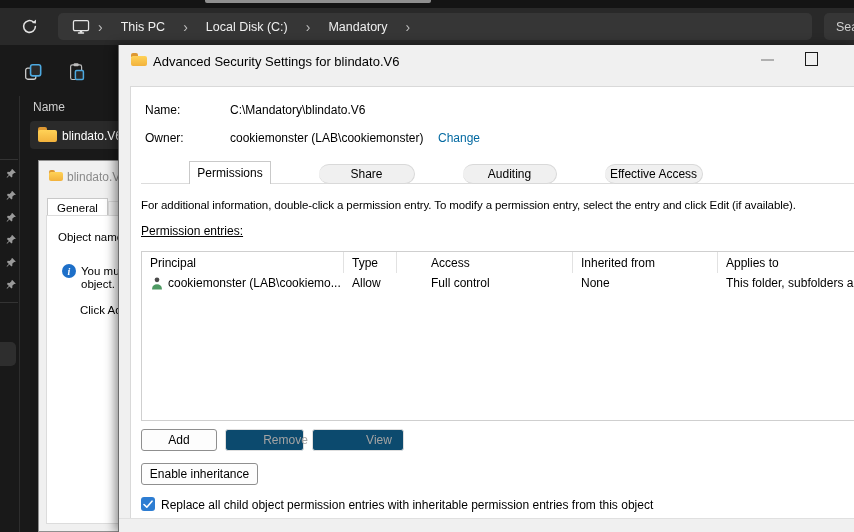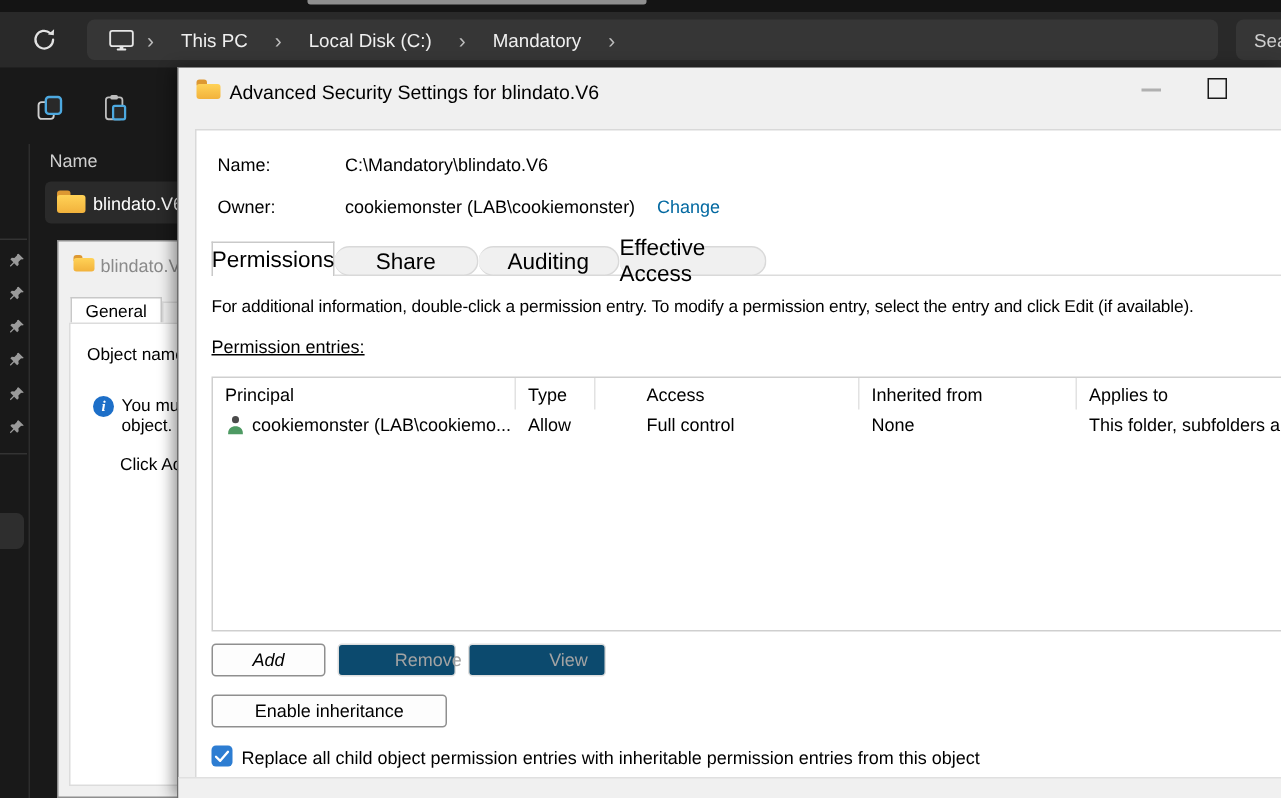--- a/index.html
+++ b/index.html
@@ -48,21 +48,21 @@
   .max-box{position:absolute;left:686px;top:7px;width:11px;height:12px;border:1.5px solid #1a1a1a;background:transparent;}
   .secpanel{position:absolute;left:11px;top:41px;width:760px;height:433px;background:#fff;
             border:1px solid #d9d9d9;box-sizing:border-box;}
   .dlgfooter{position:absolute;left:0;right:0;bottom:0;height:13px;background:#f0f0f0;border-top:1px solid #e0e0e0;}
   .lbl{position:absolute;font-size:12px;color:#000;white-space:nowrap;}
   .link{color:#0369a1;cursor:pointer;}
   
   .tabstrip{position:absolute;left:10px;top:74px;right:0;height:23px;display:flex;align-items:flex-end;}
   .tabstrip::after{content:"";position:absolute;left:0;right:-2px;bottom:0;height:1px;background:#dcdcdc;}
   .tab{box-sizing:border-box;height:20px;background:#f0f0f0;border:1px solid #d9d9d9;
-       font-size:15px;color:#000;display:flex;align-items:center;justify-content:center;z-index:1;}
+       font-size:12px;color:#000;display:flex;align-items:center;justify-content:center;z-index:1;margin-left:48px;}
   .tab + .tab{border-left:none;border-radius:10px;}
   .tab.active{height:23px;background:#fff;border-color:#c9c9c9;border-bottom:none;z-index:3;}
   
   .ptable{position:absolute;left:10px;top:164px;width:745px;height:170px;background:#fff;
           border:1px solid #cfcfcf;box-sizing:border-box;}
   .phead{display:flex;height:21px;}
   .hcell{box-sizing:border-box;padding:4px 0 0 8px;font-size:12px;color:#000;
          border-right:1px solid #e2e2e2;overflow:hidden;white-space:nowrap;}
   .hcell:last-child{border-right:none;}
   .prow{display:flex;height:20px;align-items:center;}
@@ -213,24 +213,24 @@
             </svg>
             <span>cookiemonster (LAB\cookiemo...</span>
           </div>
           <div class="rcell w2">Allow</div>
           <div class="rcell w3">Full control</div>
           <div class="rcell w4">None</div>
           <div class="rcell w5">This folder, subfolders and files</div>
         </div>
       </div>
 
-      <button class="btn" style="left:10px;top:342px;width:76px;font-style:italic;">Add</button>
+      <button class="btn" style="left:10px;top:342px;width:76px;">Add</button>
       <button class="btn disabled" style="left:94px;top:342px;width:79px;">Remove</button>
       <button class="btn disabled" style="left:181px;top:342px;width:92px;">View</button>
-      <button class="btn" style="left:10px;top:376px;width:157px;">Enable inheritance</button>
+      <button class="btn" style="left:10px;top:376px;width:117px;">Enable inheritance</button>
 
       <div class="cb">
         <svg width="10" height="9" viewBox="0 0 10 9">
           <polyline points="1,4.5 3.8,7.2 9,1.2" fill="none" stroke="#ffffff" stroke-width="1.6" stroke-linecap="round" stroke-linejoin="round"></polyline>
         </svg>
       </div>
       <div class="cblabel">Replace all child object permission entries with inheritable permission entries from this object</div>
     </div>
 
     <div class="dlgfooter"></div>

